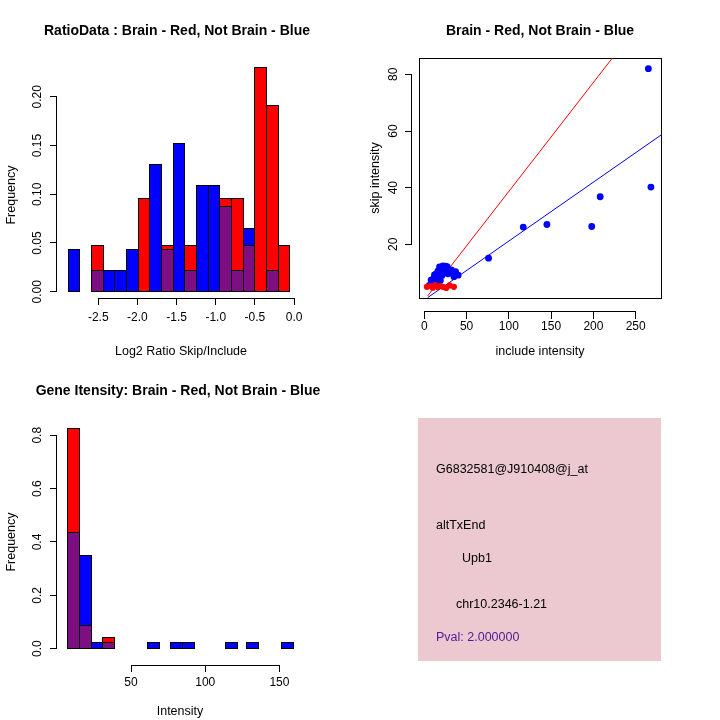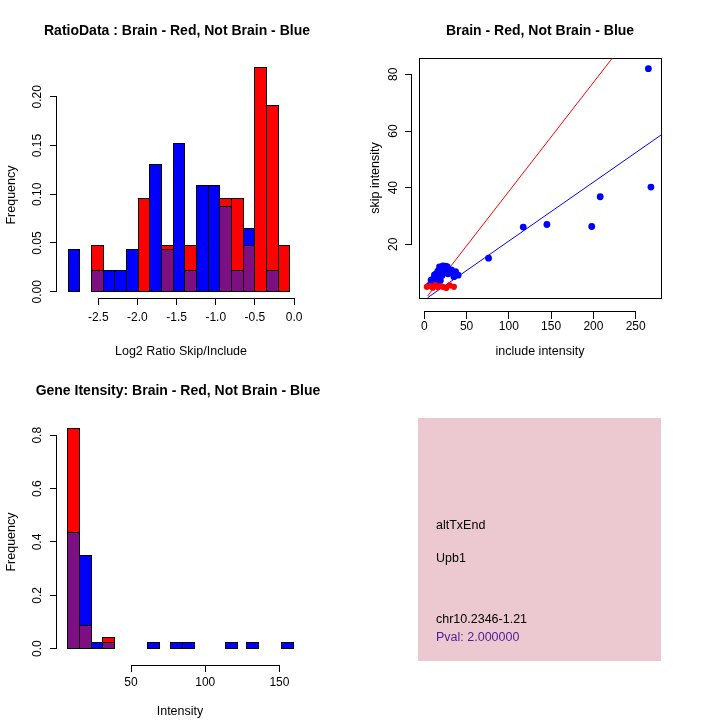--- a/index.html
+++ b/index.html
@@ -193,20 +193,21 @@
         <rect x="170.93305" y="282.8304" width="11.72754999999998" height="5.869599999999991" fill="#0000ff" stroke="#000" stroke-width="1" shape-rendering="crispEdges"></rect>
         <rect x="182.6606" y="282.8304" width="11.579100000000011" height="5.869599999999991" fill="#0000ff" stroke="#000" stroke-width="1" shape-rendering="crispEdges"></rect>
         <rect x="225.85955" y="282.8304" width="11.579099999999983" height="5.869599999999991" fill="#0000ff" stroke="#000" stroke-width="1" shape-rendering="crispEdges"></rect>
         <rect x="246.4941" y="282.8304" width="11.579099999999983" height="5.869599999999991" fill="#0000ff" stroke="#000" stroke-width="1" shape-rendering="crispEdges"></rect>
         <rect x="281.37985000000003" y="282.8304" width="11.727549999999951" height="5.869599999999991" fill="#0000ff" stroke="#000" stroke-width="1" shape-rendering="crispEdges"></rect>
       </g>
   </svg>
 
   <div id="panel-br" class="panel">
     <div id="info-rect" style="background: rgb(236, 201, 209);">
+      <div class="info-line" style="top:44px;">G6832581@J910408@j_at</div>
       <div class="info-line" style="top:100px;">altTxEnd</div>
-      <div class="info-line" style="top:133px;">Upb1</div>
-      <div class="info-line" style="top:194px;">chr10.2346-1.21</div>
+      <div class="info-line" style="top:133px;margin-left:26px;">Upb1</div>
+      <div class="info-line" style="top:179px;margin-left:20px;">chr10.2346-1.21</div>
       <div class="info-line" id="pval-line" style="top: 212px; color: #4c1d95;">Pval: 2.000000</div>
     </div>
   </div>
 
 </div>
 
 </body></html>

